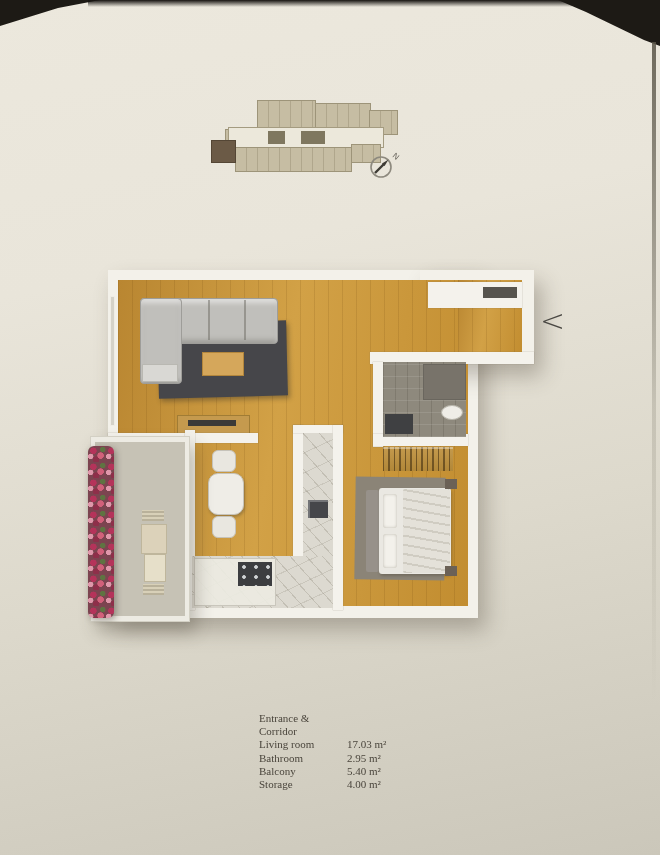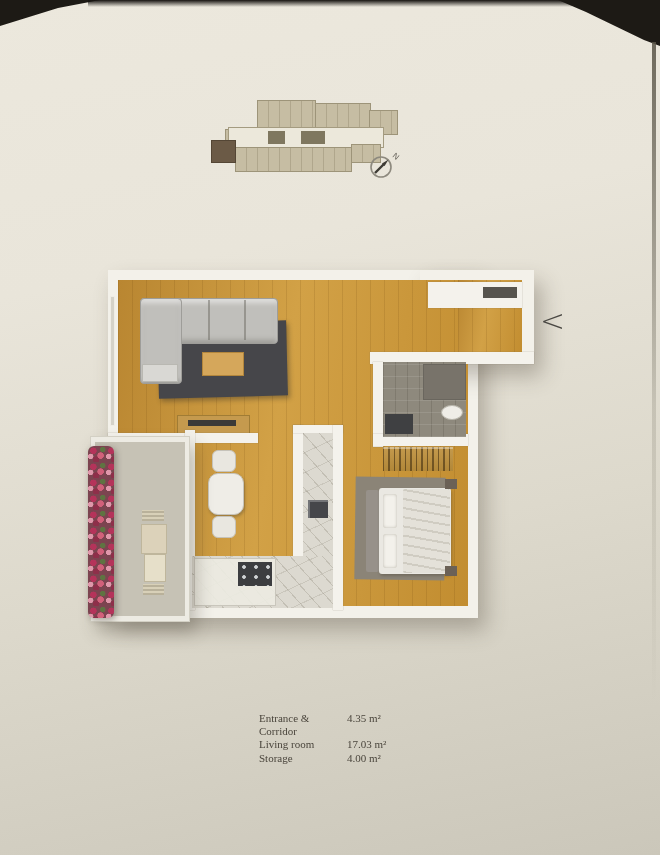--- a/index.html
+++ b/index.html
@@ -176,25 +176,32 @@
     <div class="cush" style="left:43px;top:258px;width:24px;height:28px;background:#dcd2ba;"></div>
     <div class="cush" style="left:46px;top:288px;width:20px;height:26px;background:#e6dfc9;"></div>
     <div class="mat" style="left:45px;top:318px;width:21px;height:11px;"></div>
   </div>
 
   <div class="abs" id="chevron" style="left:540px;top:306px;">&lt;</div>
 
   <div class="abs" id="areas">
     <div class="arow">
       <span>Entrance &amp; Corridor</span>
-      <span>4.35 m²</span>
     </div>
     <div class="arow">
       <span>Living room</span>
       <span>17.03 m²</span>
     </div>
     <div class="arow">
+      <span>Bathroom</span>
+      <span>2.95 m²</span>
+    </div>
+    <div class="arow">
+      <span>Balcony</span>
+      <span>5.40 m²</span>
+    </div>
+    <div class="arow">
       <span>Storage</span>
       <span>4.00 m²</span>
     </div>
   </div>
 
 </div>
 
 </body></html>

